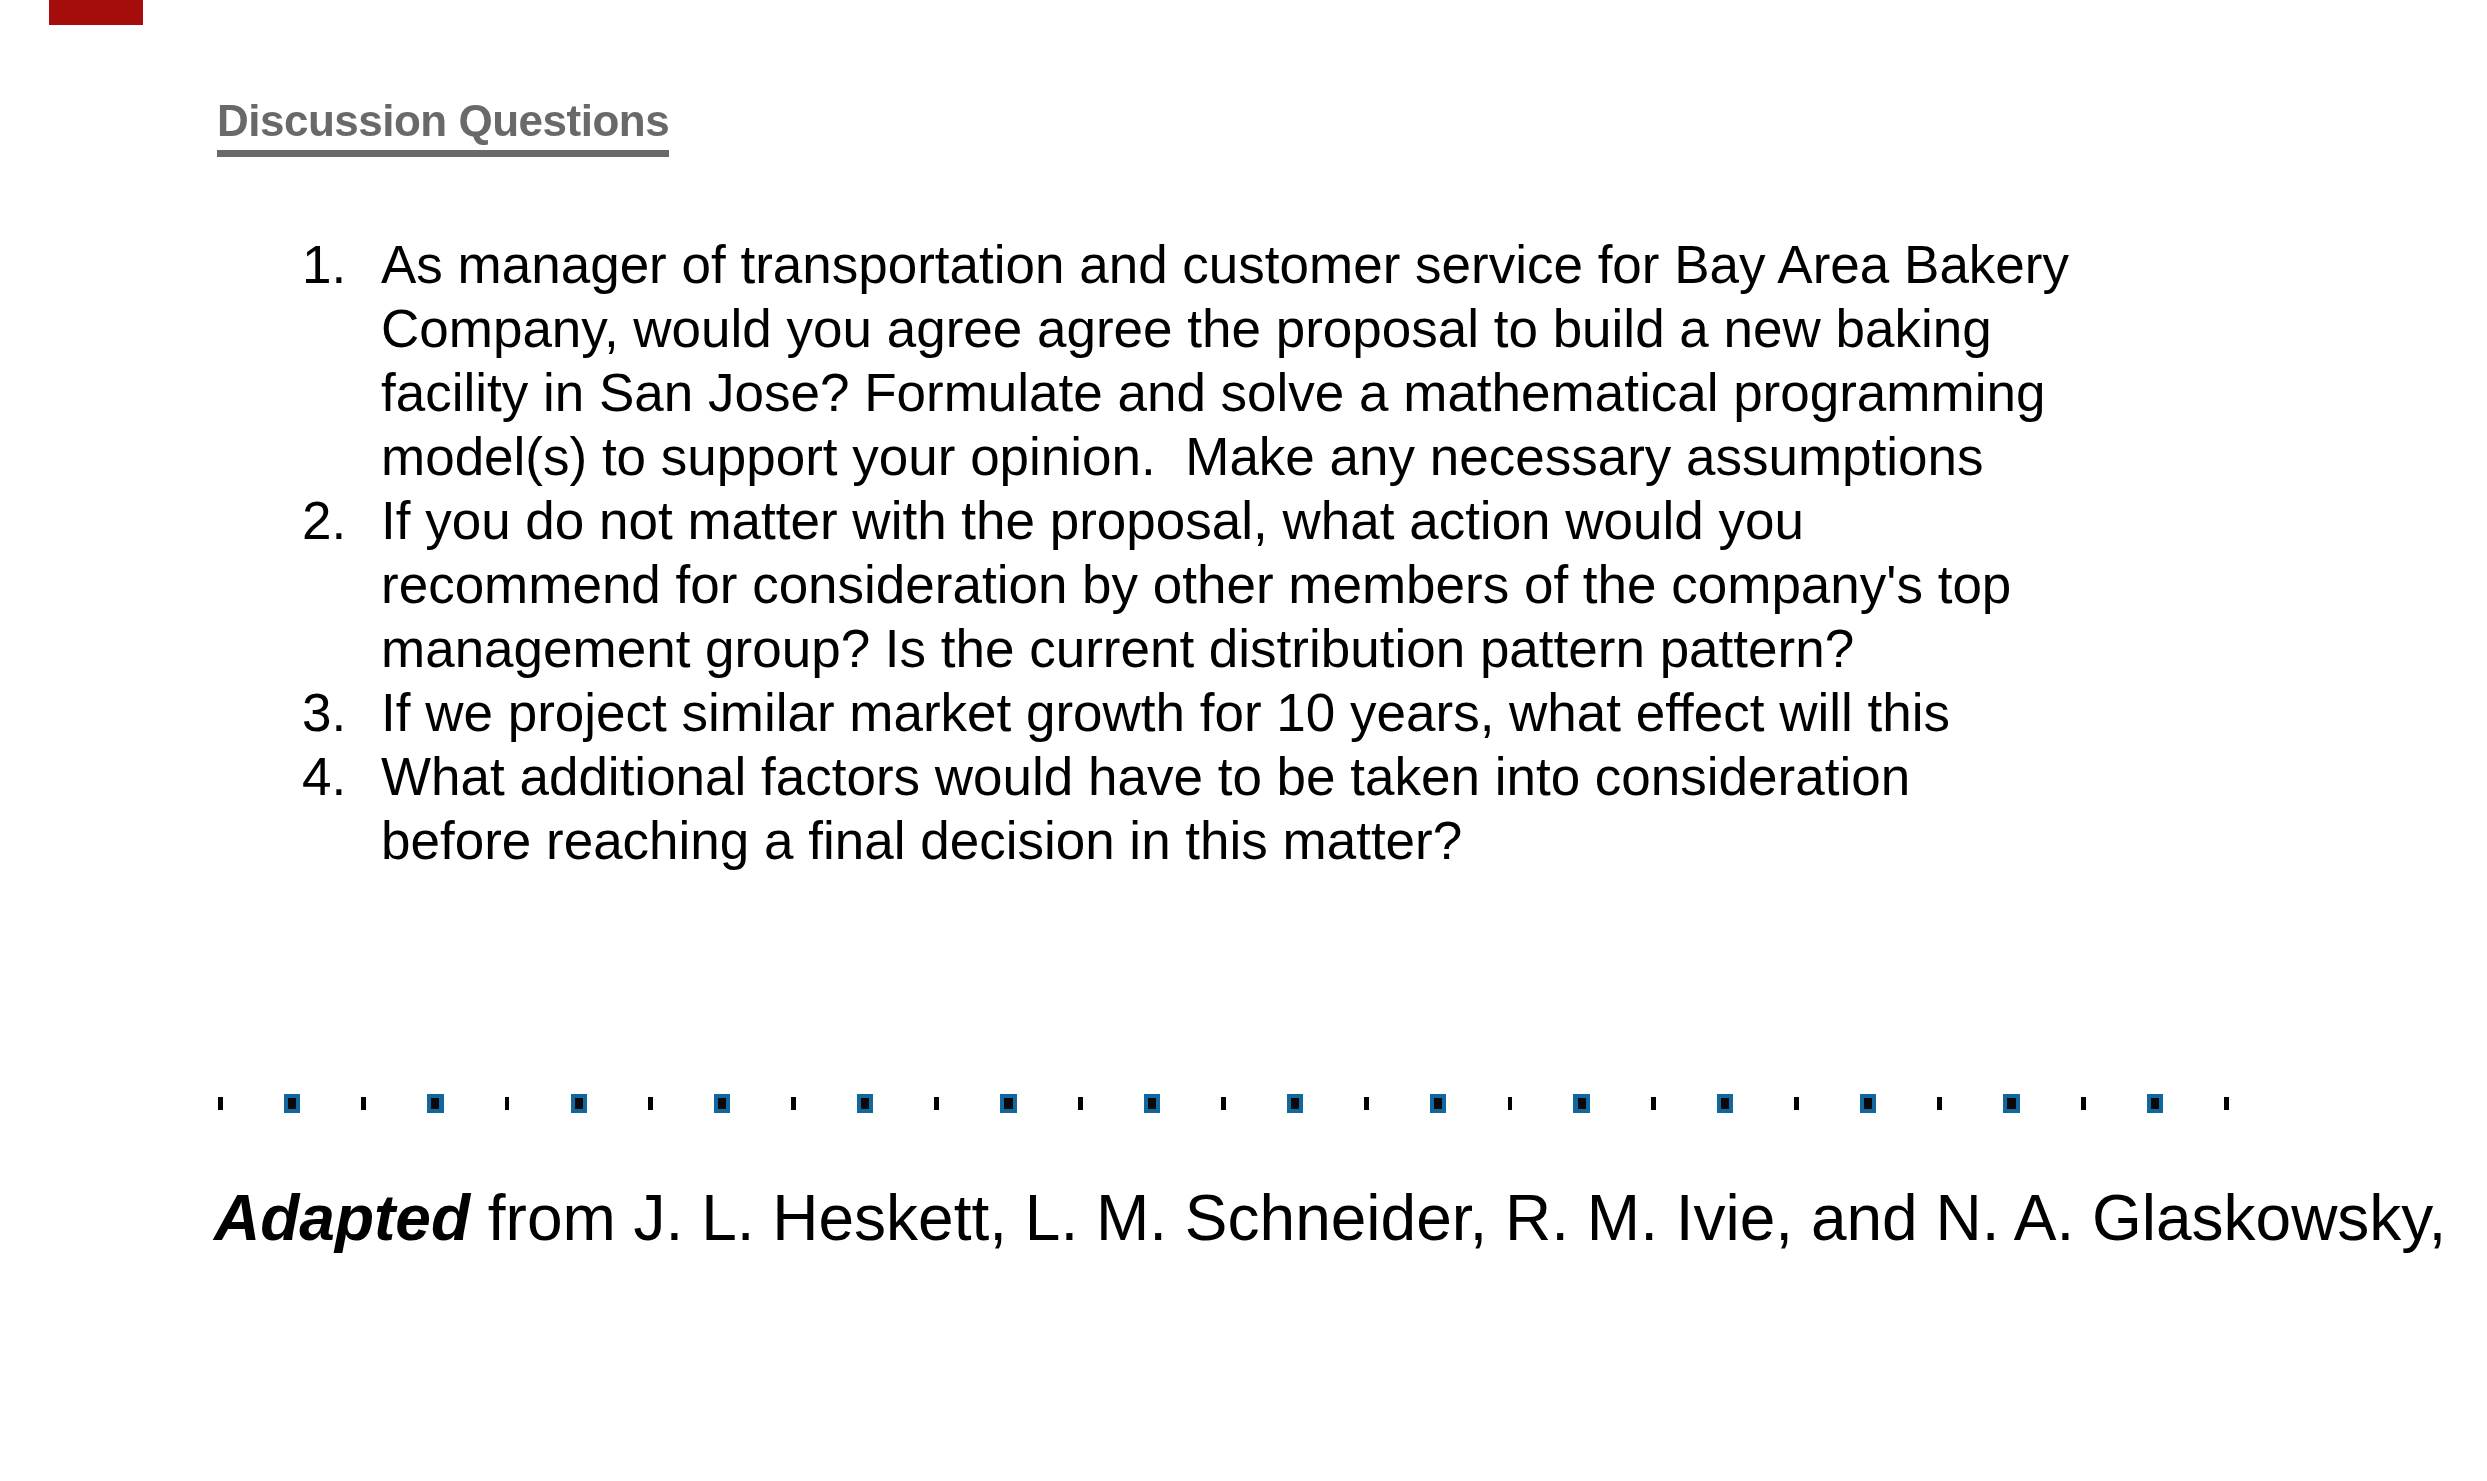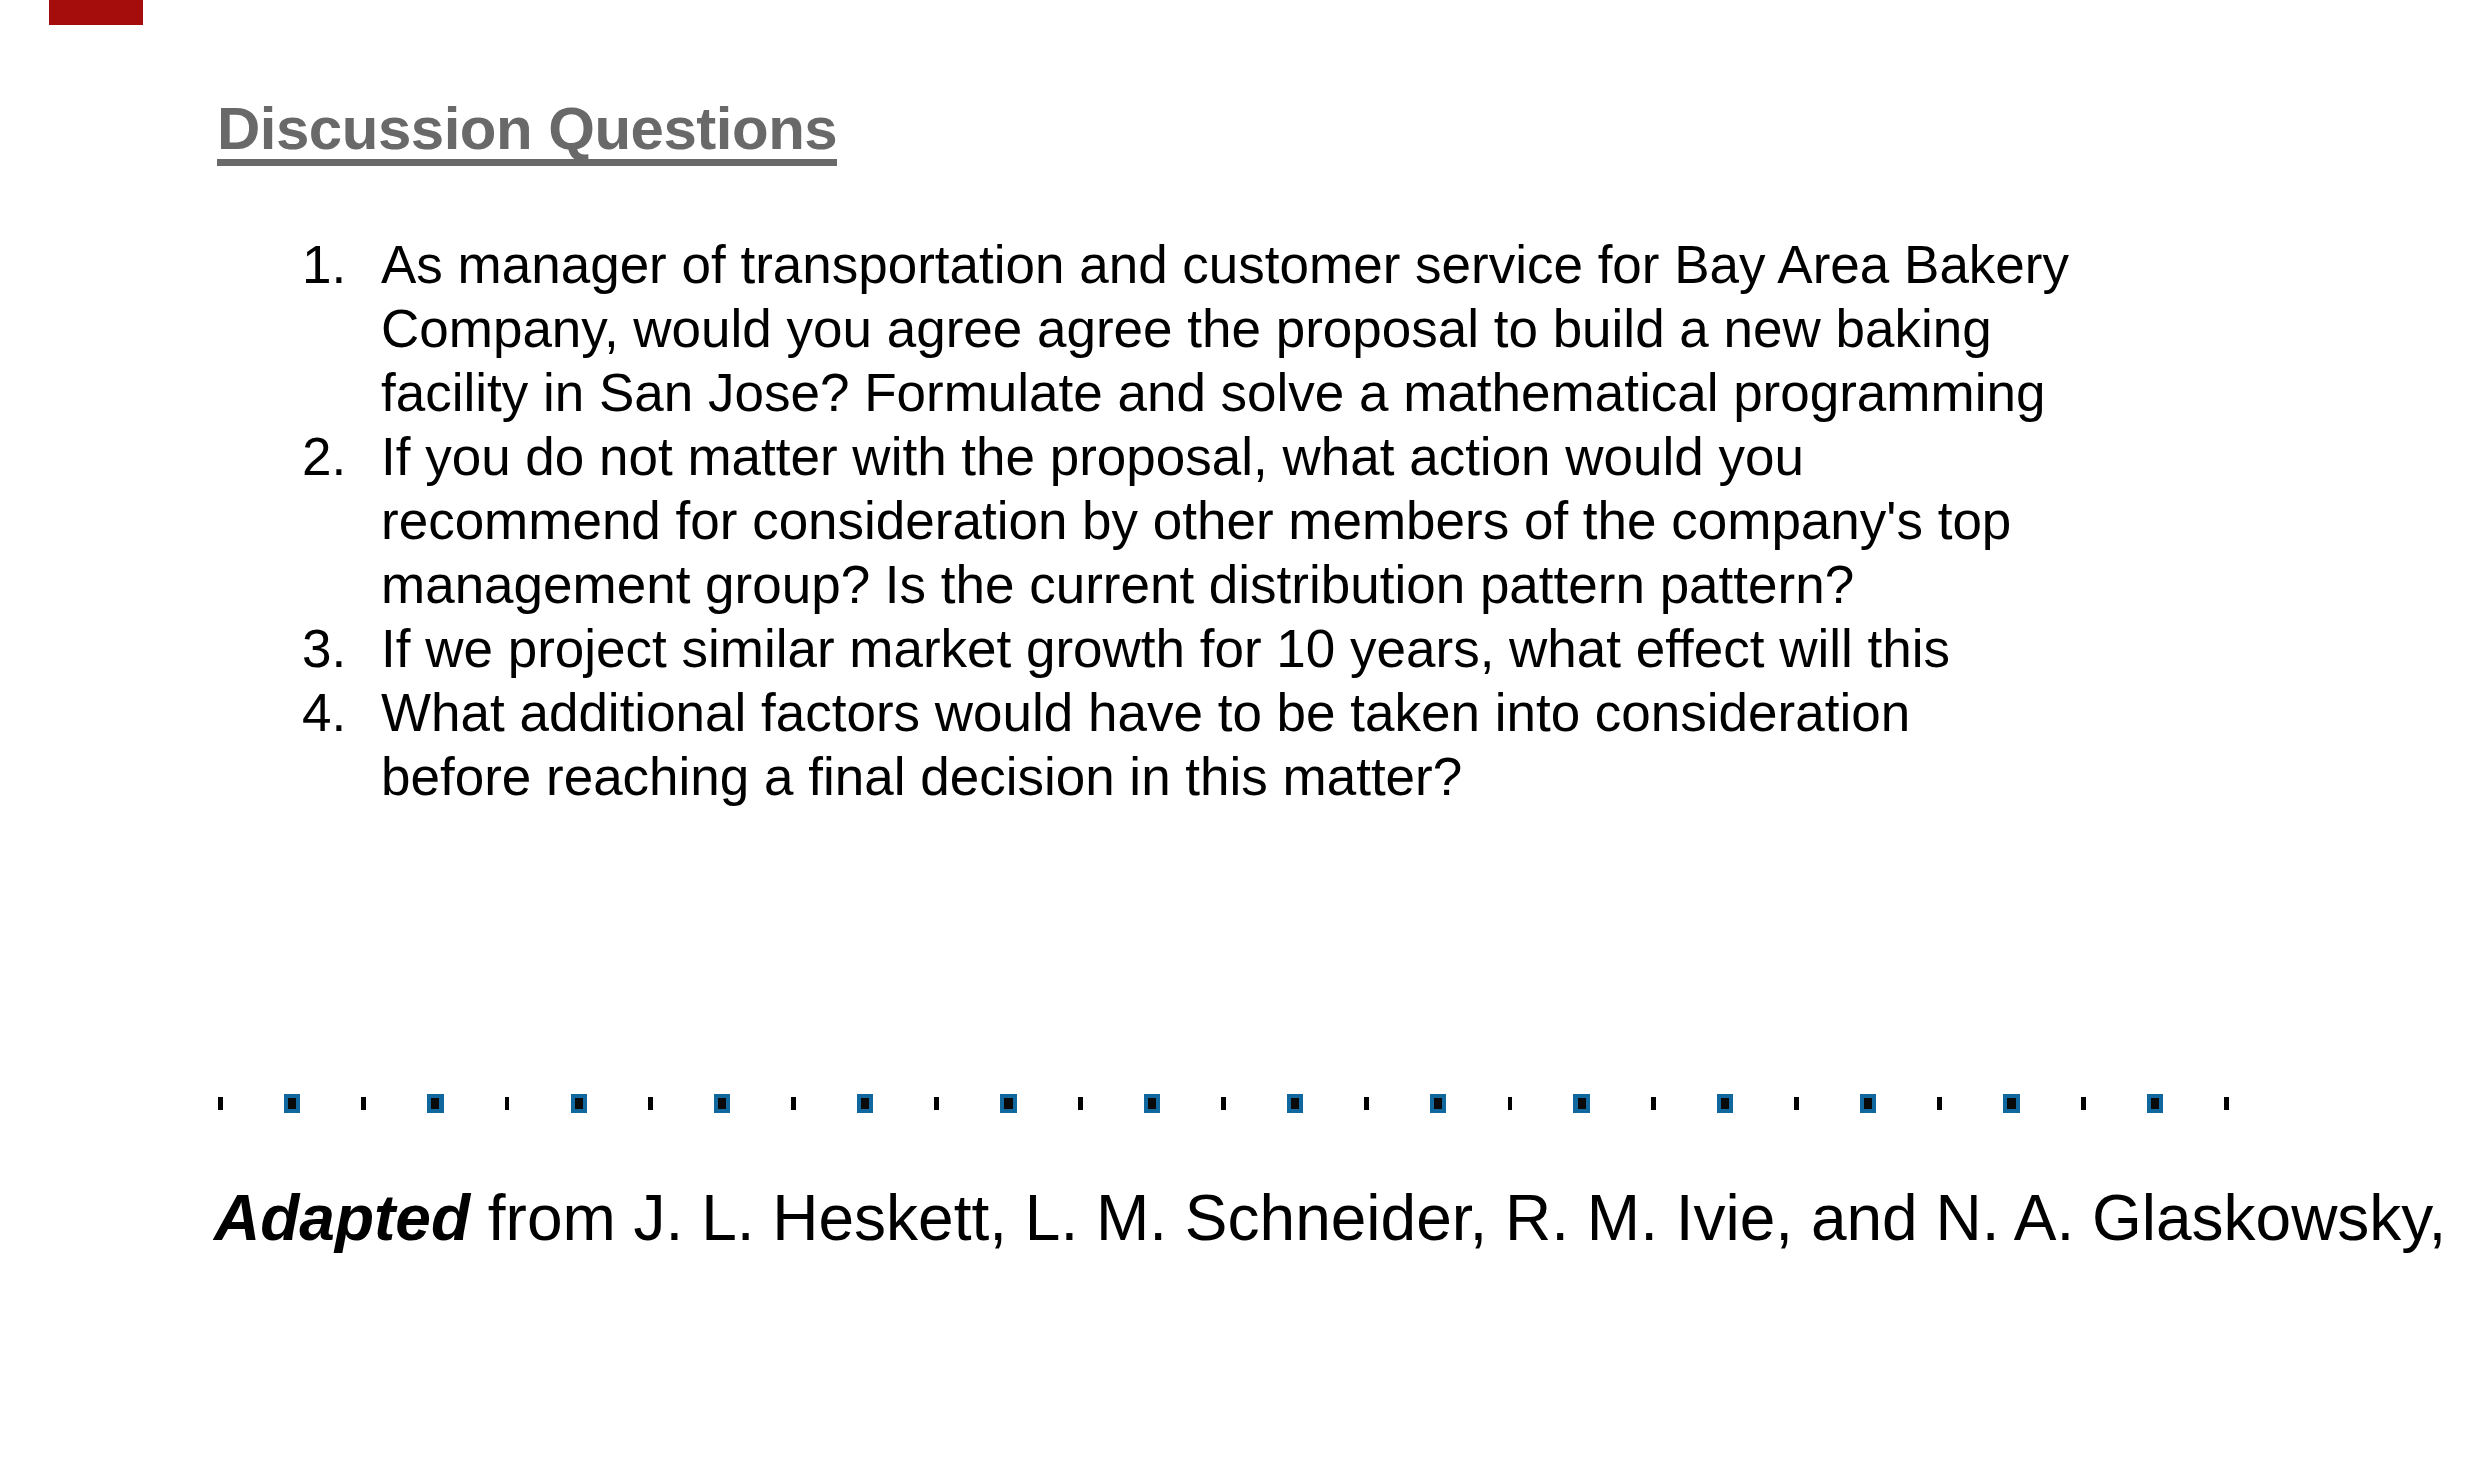--- a/index.html
+++ b/index.html
@@ -20,27 +20,27 @@
     top: 0;
     width: 94px;
     height: 25px;
   }
 
   
   .heading {
     position: absolute;
     left: 217px;
     top: 99px;
-    font-size: 60px;
+    font-size: 44px;
     font-weight: bold;
     line-height: 1.0;
     letter-spacing: -0.5px;
     display: inline-block;
     border-bottom: 7px solid #696969;
-    padding-bottom: 0;
+    padding-bottom: 7px;
     white-space: pre;
   }
 
   
   .questions {
     position: absolute;
     left: 302px;
     top: 233px;
     font-size: 53px;
   }
@@ -107,20 +107,21 @@
 
 <h1 class="heading" style="margin: 0px; color: rgb(105, 105, 105); border-bottom-color: rgb(105, 105, 105);">Discussion Questions</h1>
 
 <div class="questions">
     <div class="q-item">
       <div class="q-num">1.</div>
       <div class="q-lines">
         <div class="q-line">As manager of transportation and customer service for Bay Area Bakery</div>
         <div class="q-line">Company, would you agree agree the proposal to build a new baking</div>
         <div class="q-line">facility in San Jose? Formulate and solve a mathematical programming</div>
+        <div class="q-line">model(s) to support your opinion.  Make any necessary assumptions</div>
       </div>
     </div>
     <div class="q-item">
       <div class="q-num">2.</div>
       <div class="q-lines">
         <div class="q-line">If you do not matter with the proposal, what action would you</div>
         <div class="q-line">recommend for consideration by other members of the company's top</div>
         <div class="q-line">management group? Is the current distribution pattern pattern?</div>
       </div>
     </div>

